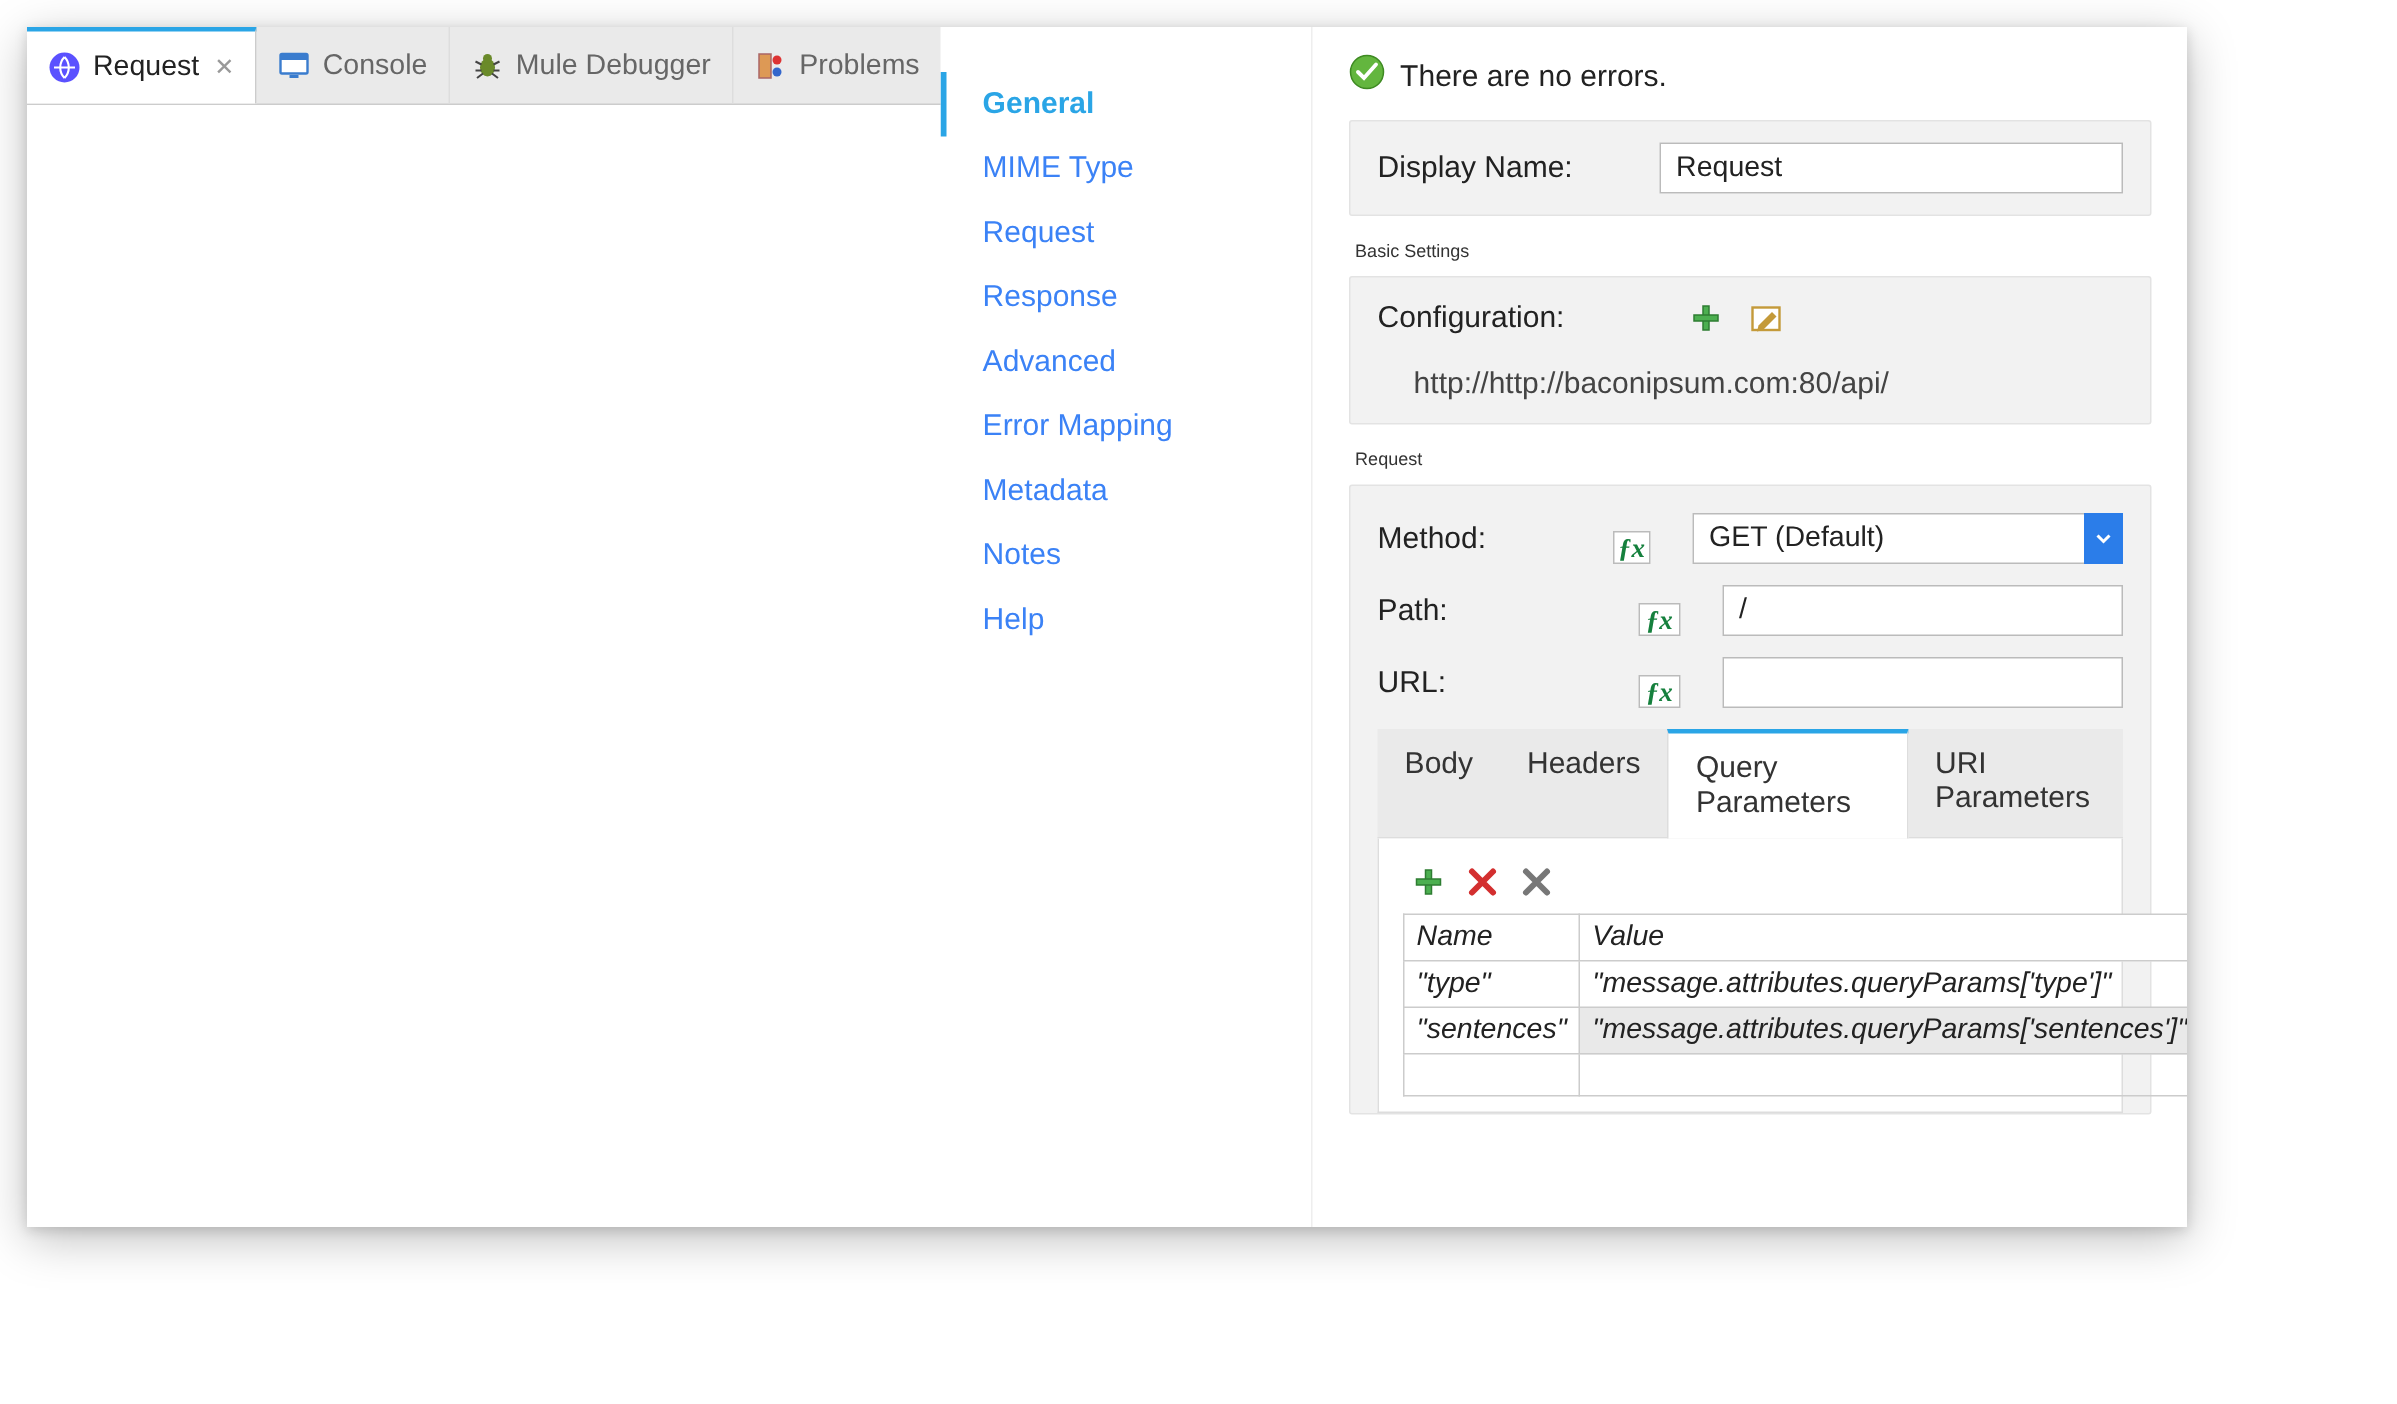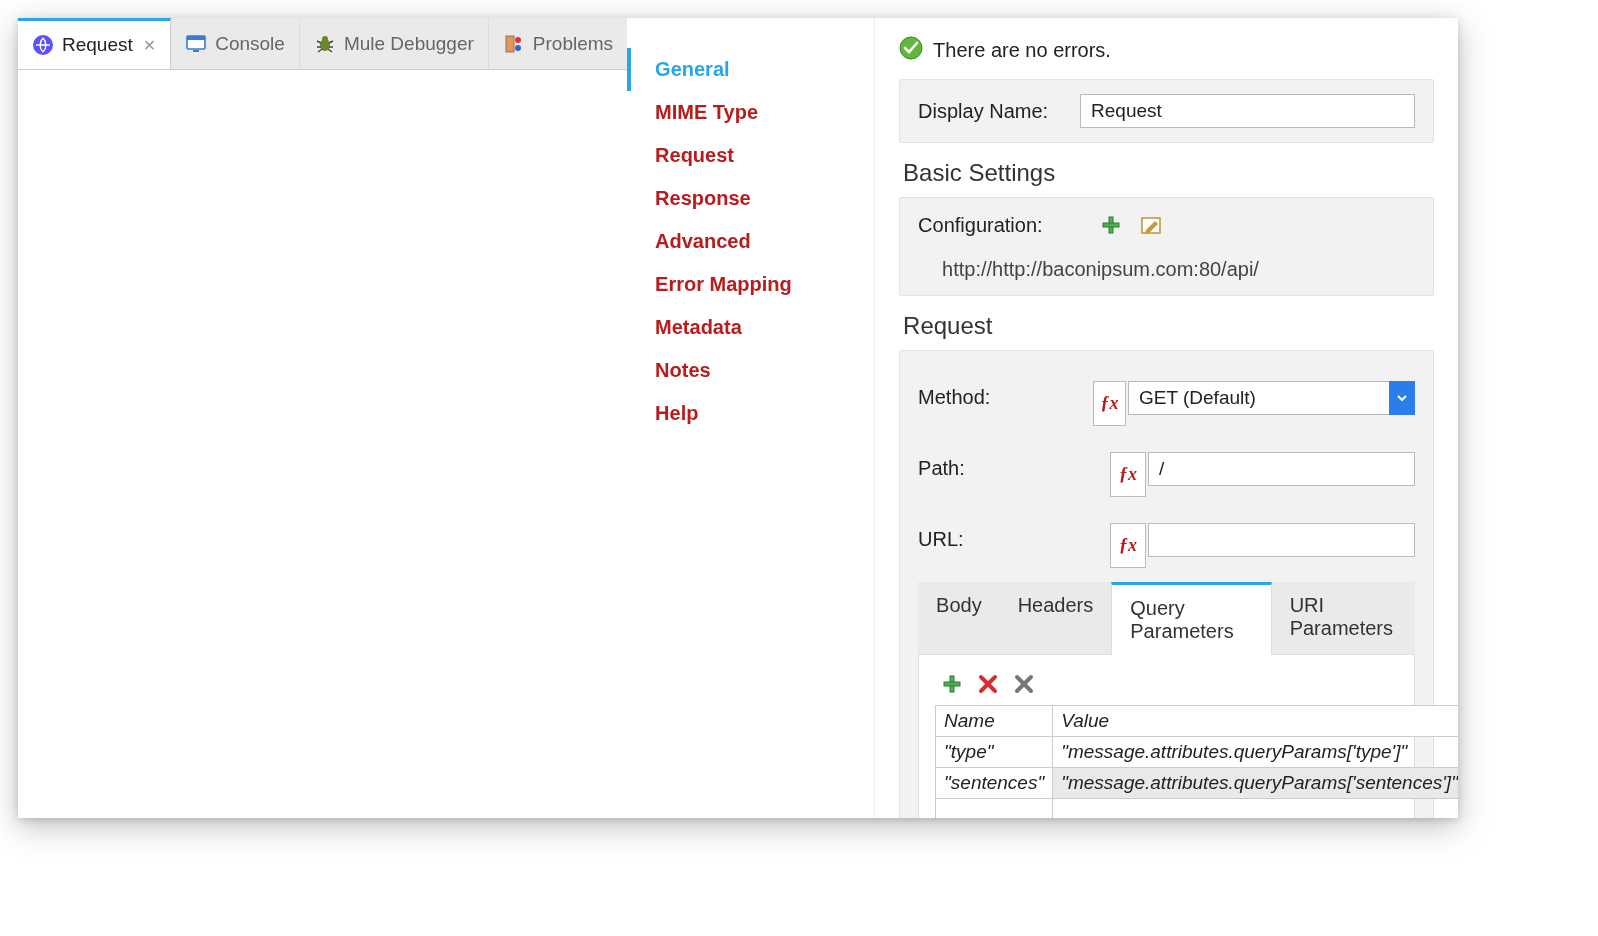--- a/index.html
+++ b/index.html
@@ -67,23 +67,22 @@
     overflow: hidden;
   }
   .sidebar {
     width: 248px;
     padding: 30px 0 0 0;
     border-right: 1px solid #eee;
   }
   .sidebar-item {
     padding: 10px 24px 10px 28px;
     font-size: 20px;
-    color: #b91c1c;
+    color: #3b82f6;
     cursor: pointer;
-    font-weight: bold;
   }
   .sidebar-item.active {
     color: #2aa5e6;
     font-weight: 600;
     border-left: 4px solid #2aa5e6;
     padding-left: 24px;
   }
   .main {
     flex: 1;
     padding: 18px 24px 10px 24px;
@@ -98,32 +97,32 @@
   .panel {
     background: #f2f2f2;
     border: 1px solid #e3e3e3;
     border-radius: 2px;
     padding: 14px 18px;
     margin-bottom: 16px;
   }
   .form-row {
     display: flex;
     align-items: center;
-    gap: 2px;
+    gap: 28px;
     margin-bottom: 14px;
   }
   .form-row:last-child { margin-bottom: 0; }
   .form-label {
     font-size: 20px;
     color: #222;
     width: 160px;
   }
   .form-label.wide { width: 200px; }
   .section-title {
-    font-size: 24px;
+    font-size: 12px;
     color: #333;
     margin: 4px 0 10px 4px;
   }
   input.txt, .select-box {
     flex: 1;
     height: 34px;
     border: 1px solid #bbb;
     background: #fff;
     font-size: 19px;
     padding: 0 10px;
@@ -143,31 +142,31 @@
     display: flex;
     align-items: center;
     justify-content: center;
   }
   .select-caret.small {
     width: 20px;
     background: #2b7de9;
   }
   .fx-btn {
     width: 38px;
-    height: 45px;
+    height: 22px;
     border: 1px solid #bbb;
     background: #fff;
     display: inline-flex;
     align-items: center;
     justify-content: center;
     font-family: Georgia, serif;
     font-style: italic;
     font-weight: bold;
     font-size: 18px;
-    color: #b91c1c;
+    color: #15803d;
     cursor: pointer;
     margin-top: 12px;
   }
   .icon-btn {
     width: 26px;
     height: 26px;
     display: inline-flex;
     align-items: center;
     justify-content: center;
     cursor: pointer;

